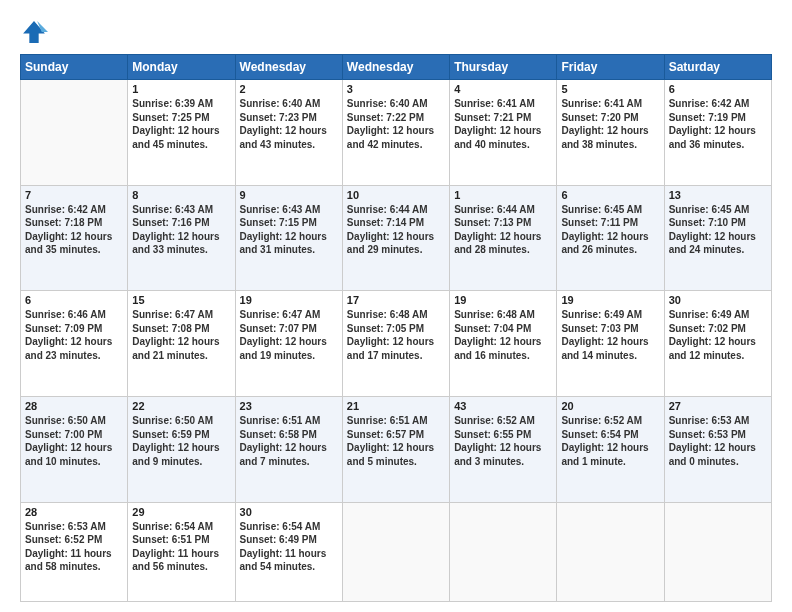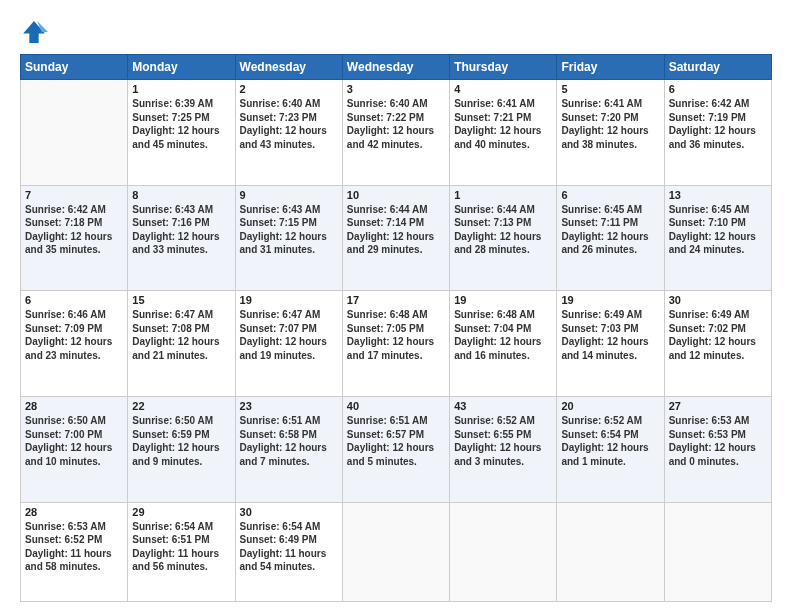--- a/index.html
+++ b/index.html
@@ -299,21 +299,21 @@
 and 9 minutes.</div>
           </td>
           <td>
             <span class="day-num">23</span>
             <div class="cell-text" style="white-space: pre-line;">Sunrise: 6:51 AM
 Sunset: 6:58 PM
 Daylight: 12 hours
 and 7 minutes.</div>
           </td>
           <td>
-            <span class="day-num">40</span>
+            <span class="day-num">21</span>
             <div class="cell-text" style="white-space: pre-line;">Sunrise: 6:51 AM
 Sunset: 6:57 PM
 Daylight: 12 hours
 and 5 minutes.</div>
           </td>
           <td>
             <span class="day-num">43</span>
             <div class="cell-text" style="white-space: pre-line;">Sunrise: 6:52 AM
 Sunset: 6:55 PM
 Daylight: 12 hours

